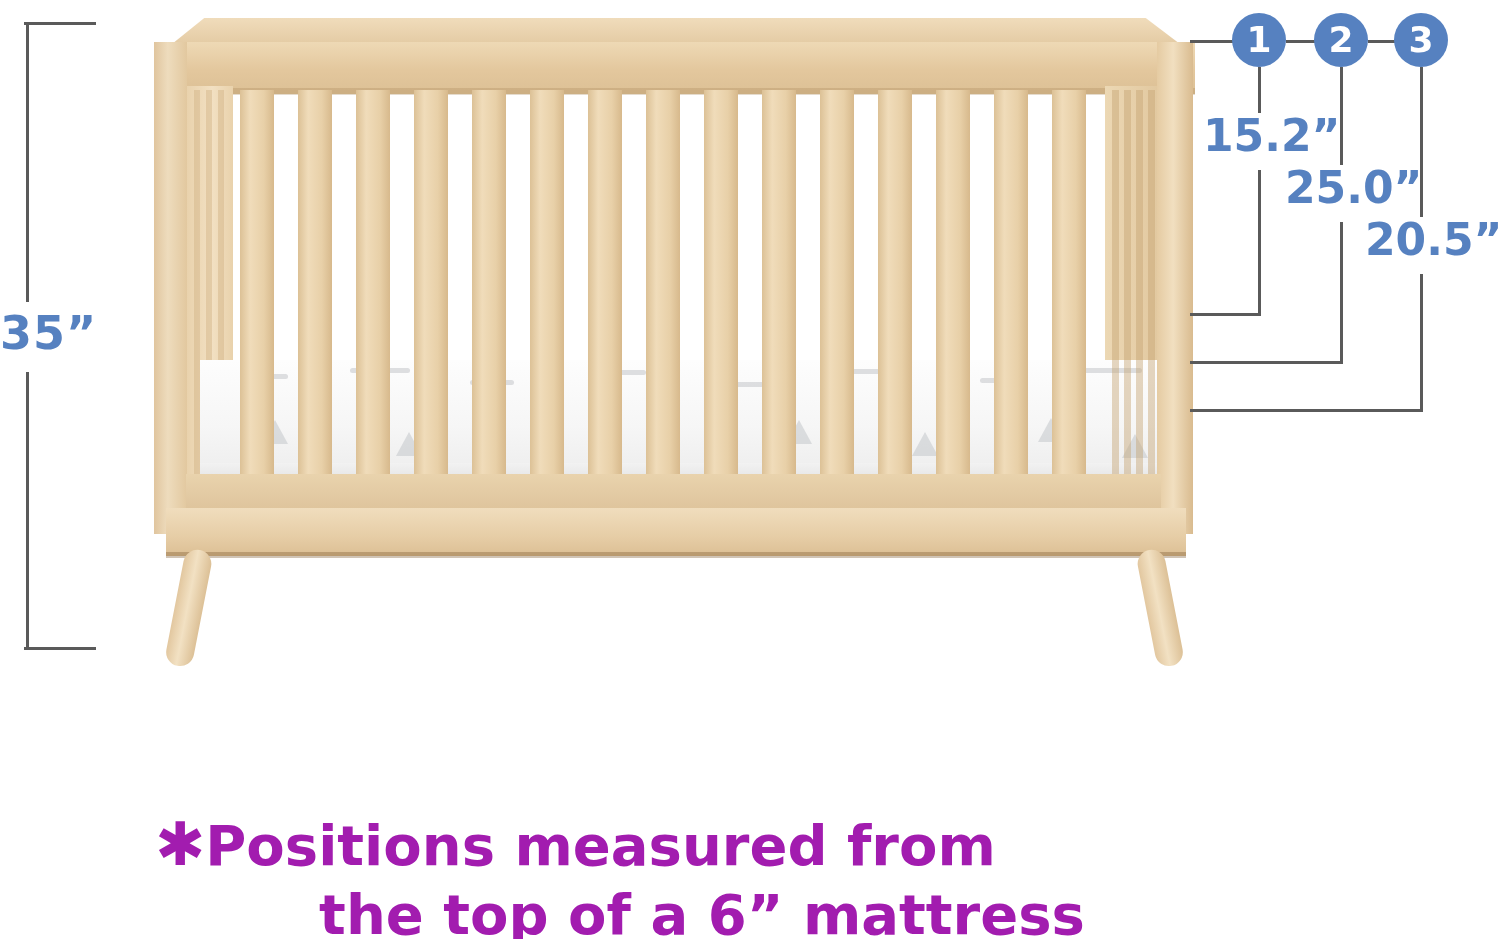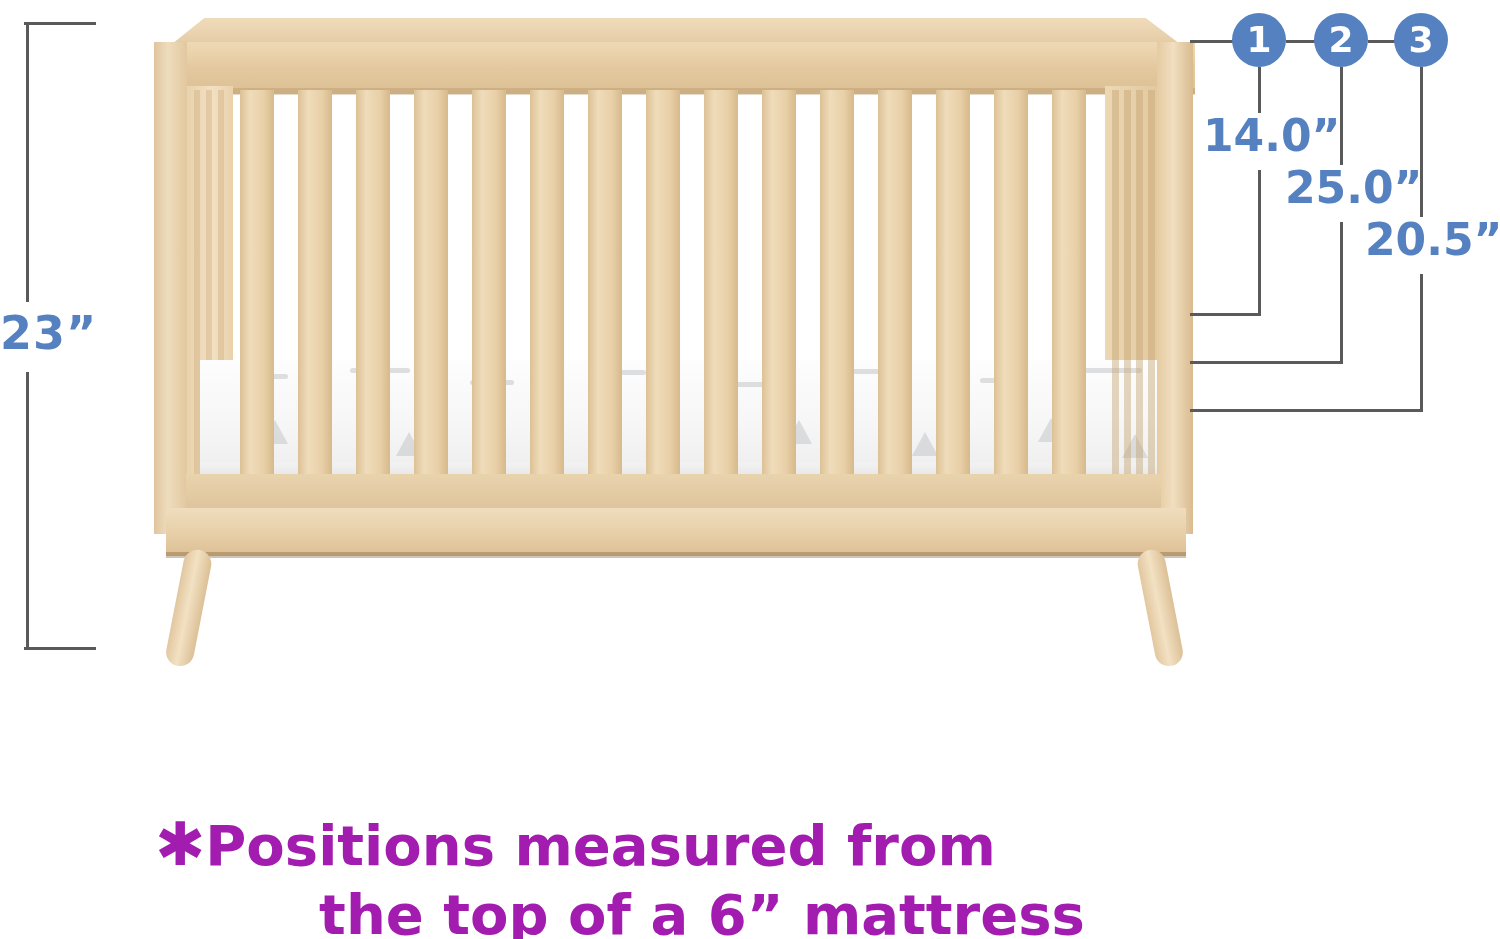--- a/index.html
+++ b/index.html
@@ -132,21 +132,21 @@
 </head>
 <body>
 
 <div id="stage">
 
   <div>
     <div class="dimline h" style="left:24px;top:22px;width:72px;"></div>
     <div class="dimline v" style="left:26px;top:22px;height:280px;"></div>
     <div class="dimline v" style="left:26px;top:372px;height:278px;"></div>
     <div class="dimline h" style="left:24px;top:647px;width:72px;"></div>
-    <div id="height-label">23”</div>
+    <div id="height-label">35”</div>
   </div>
 
   <div id="crib">
 
     <div id="toprail-back"></div>
     <div id="toprail-front"></div>
     <div id="toprail-shadow"></div>
 
     <div id="side-left"></div>
     <div id="side-right"></div>
@@ -219,21 +219,21 @@
 
     <div class="badge" style="left:1314px;top:13px;">
       <span>2</span>
     </div>
 
     <div class="badge" style="left:1394px;top:13px;">
       <span>3</span>
     </div>
 
     <div class="dimline v" style="left:1258px;top:67px;height:46px;"></div>
-    <div class="poslabel" style="left:1203px;top:110px;">14.0”</div>
+    <div class="poslabel" style="left:1203px;top:110px;">15.2”</div>
 
     <div class="dimline v" style="left:1340px;top:67px;height:98px;"></div>
     <div class="poslabel" style="left:1285px;top:162px;">25.0”</div>
 
     <div class="dimline v" style="left:1420px;top:67px;height:150px;"></div>
     <div class="poslabel" style="left:1365px;top:214px;">20.5”</div>
 
     <div class="dimline v" style="left:1258px;top:170px;height:146px;"></div>
     <div class="dimline h" style="left:1190px;top:313px;width:71px;"></div>
 

